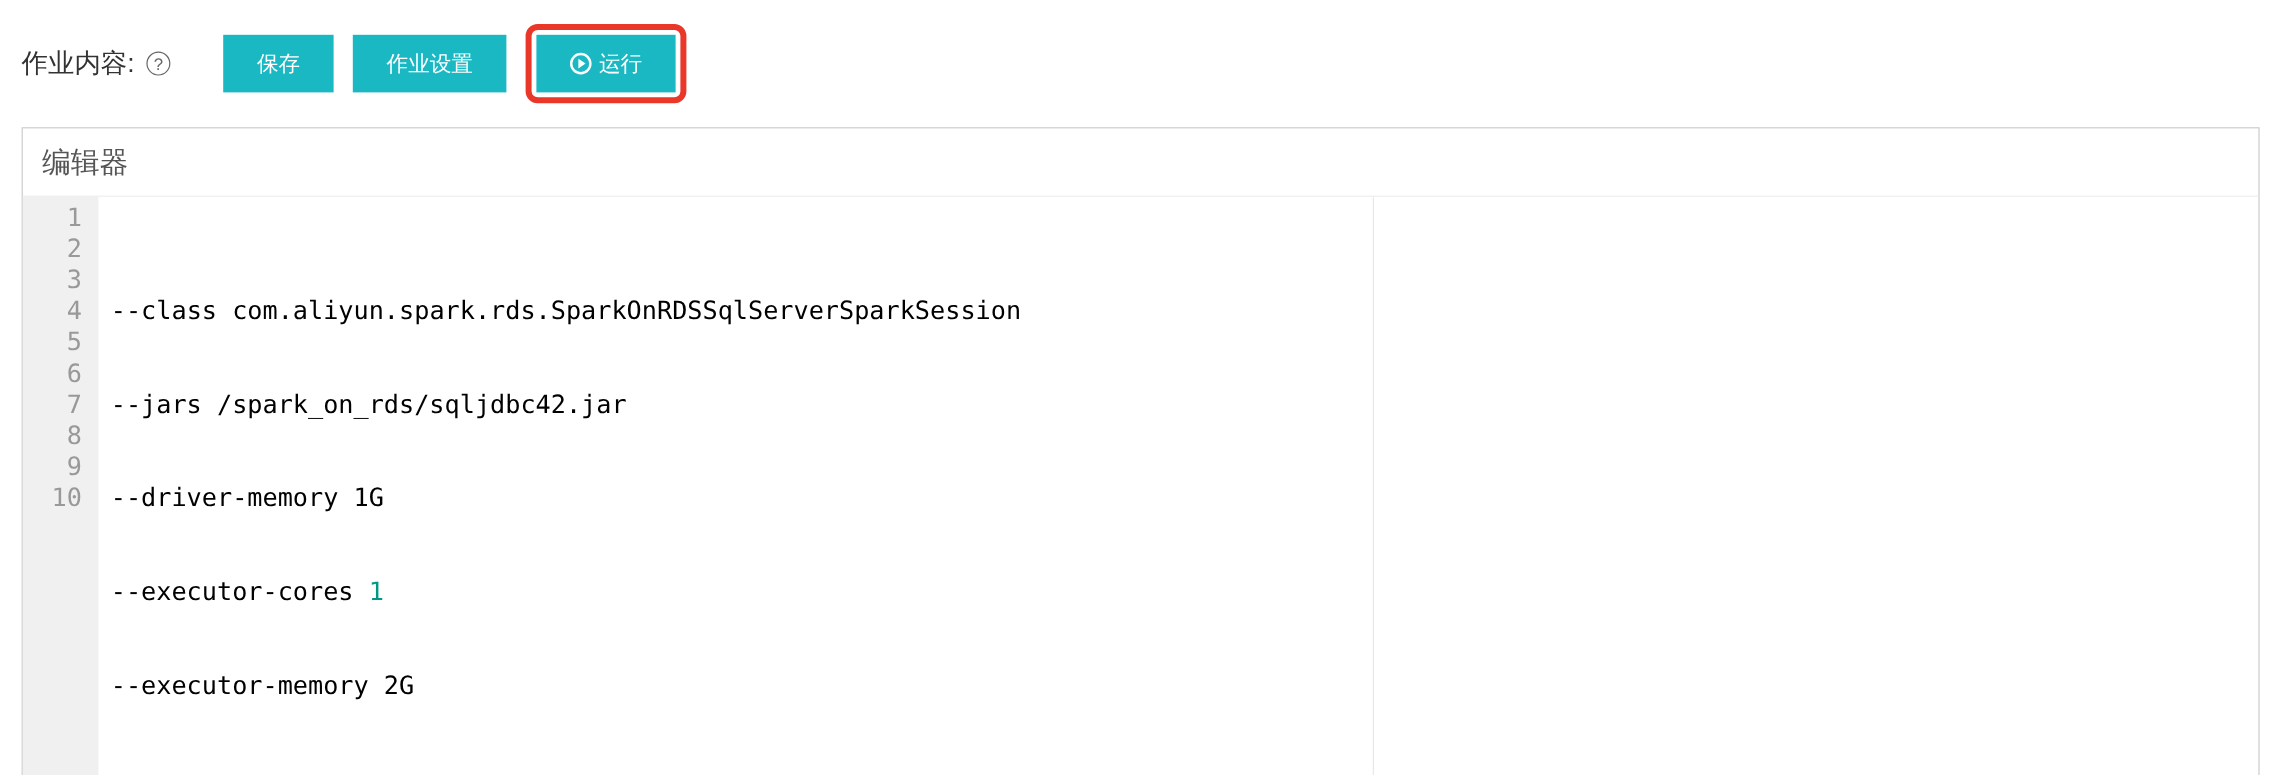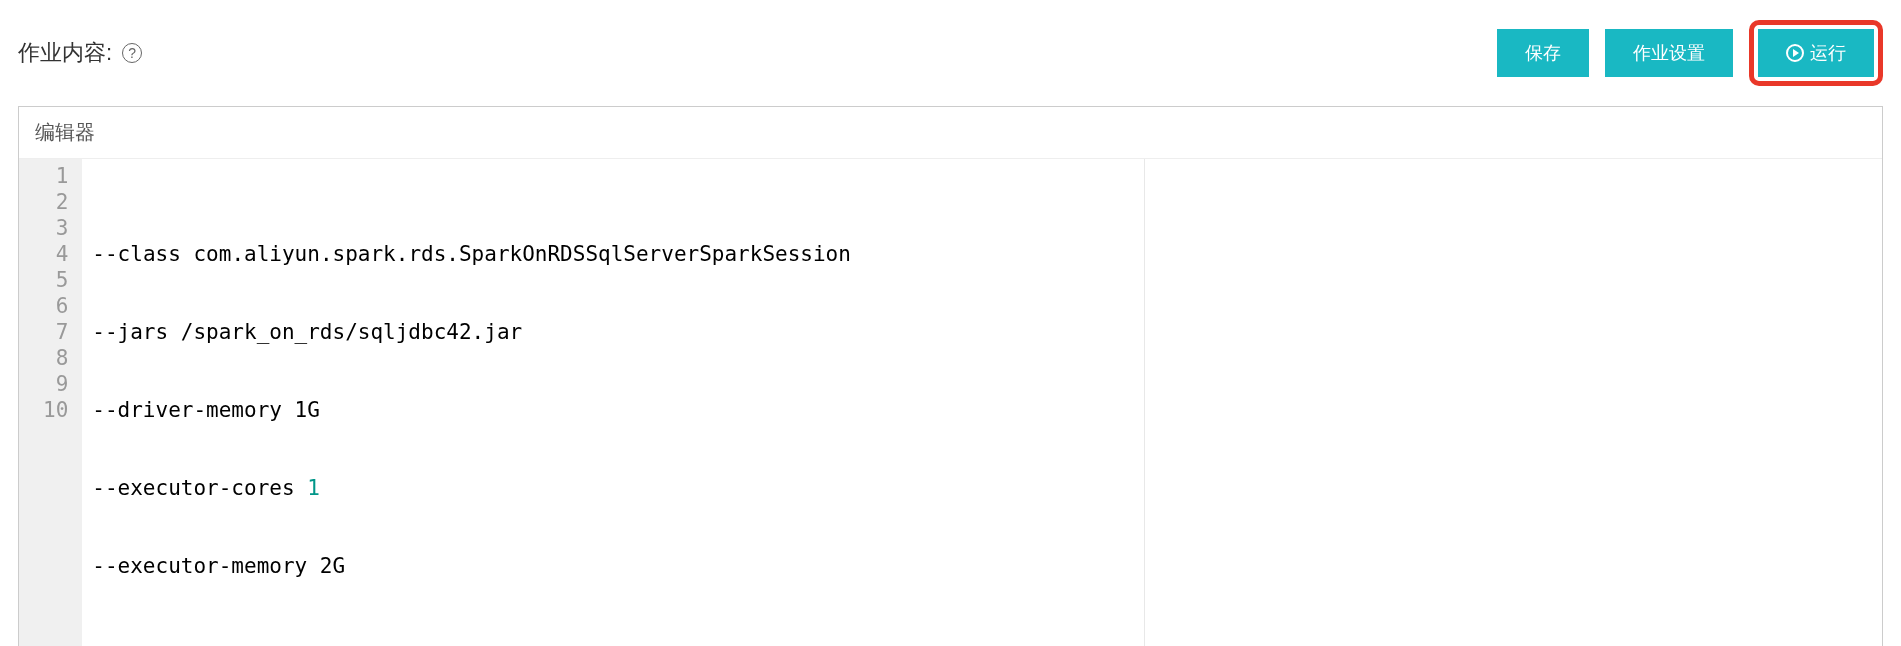--- a/index.html
+++ b/index.html
@@ -8,21 +8,20 @@
       box-sizing: border-box;
     }
     body {
       font-family: -apple-system, BlinkMacSystemFont, "Segoe UI", "PingFang SC", "Microsoft YaHei", sans-serif;
       background: #fff;
       padding: 20px 18px;
       width: 1901px;
     }
     .header-row {
       display: flex;
-      justify-content: space-between;
       align-items: center;
       margin-bottom: 20px;
     }
     .title-group {
       display: flex;
       align-items: center;
       gap: 10px;
     }
     .page-title {
       font-size: 22px;
@@ -101,21 +100,21 @@
       height: 16px;
       stroke: #19b8c3;
       fill: none;
       stroke-width: 2;
     }
     .editor-container {
       border: 1px solid #ccc;
     }
     .editor-header {
       padding: 12px 16px;
-      font-size: 20px;
+      font-size: 24px;
       color: #555;
       border-bottom: 1px solid #eee;
     }
     .editor-body {
       position: relative;
       display: flex;
       min-height: 370px;
       font-family: "Consolas", "Monaco", "Menlo", monospace;
       font-size: 21px;
       line-height: 26px;

